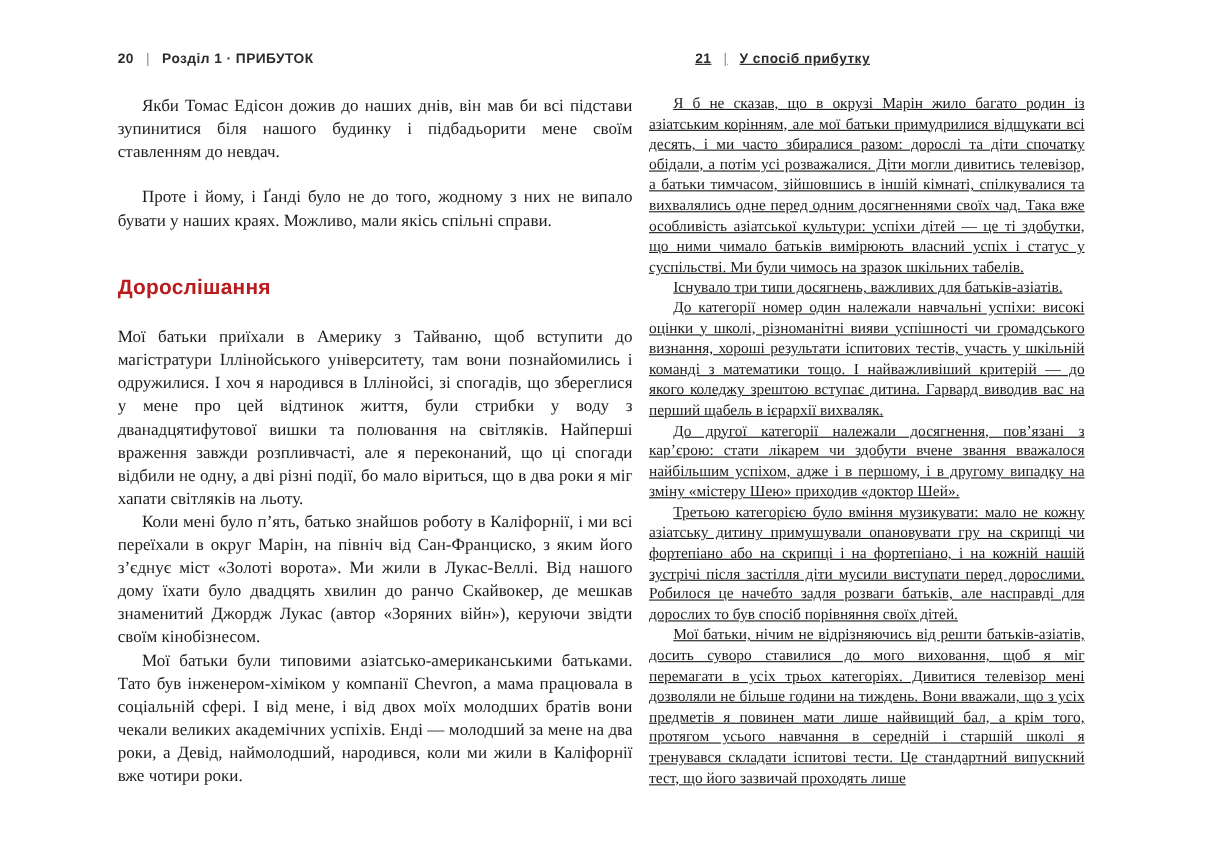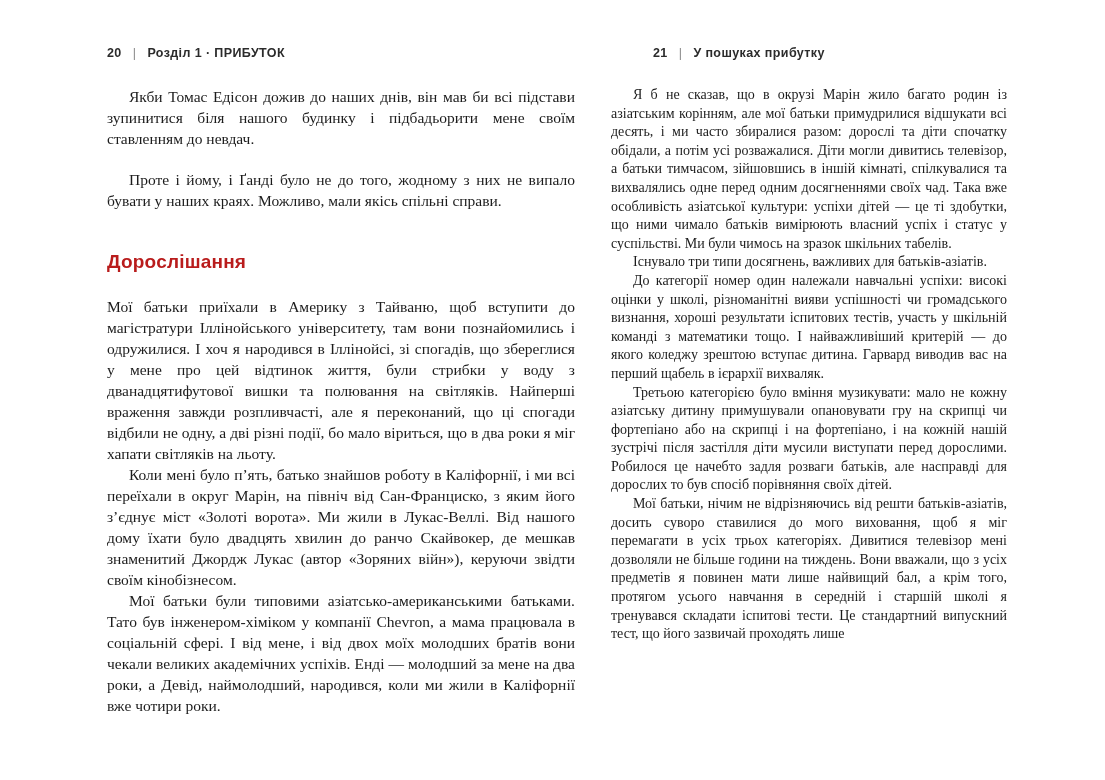--- a/index.html
+++ b/index.html
@@ -13,21 +13,21 @@
     color: #1c1c1c;
   }
   .spread {
     display: flex;
     align-items: flex-start;
     padding-top: 46px;
     box-sizing: border-box;
   }
   .page { box-sizing: border-box; }
   .page-left  { width: 468px; margin-left: 107px; }
-  .page-right { width: 396px; margin-left: 36px; }
+  .page-right { width: 396px; margin-left: 15px; text-decoration: underline; }
 
   .page-header {
     font-family: "Liberation Sans", sans-serif;
     font-size: 12.5px;
     font-weight: bold;
     color: #2b2b2b;
     letter-spacing: 0.4px;
     display: flex;
     align-items: center;
     gap: 11px;
@@ -83,24 +83,25 @@
         <p class="para"><span>Мої батьки приїхали в Америку з Тайваню, щоб вступити до магістратури Іллінойського університету, там вони познайомились і одружилися. І хоч я народився в Іллінойсі, зі спогадів, що збереглися у мене про цей відтинок життя, були стрибки у воду з дванадцятифутової вишки та полювання на світляків. Найперші враження завжди розпливчасті, але я переконаний, що ці спогади відбили не одну, а дві різні події, бо мало віриться, що в два роки я міг хапати світляків на льоту.</span></p>
         <p class="para indent"><span>Коли мені було п’ять, батько знайшов роботу в Каліфорнії, і ми всі переїхали в округ Марін, на північ від Сан-Франциско, з яким його з’єднує міст «Золоті ворота». Ми жили в Лукас-Веллі. Від нашого дому їхати було двадцять хвилин до ранчо Скайвокер, де мешкав знаменитий Джордж Лукас (автор «Зоряних війн»), керуючи звідти своїм кінобізнесом.</span></p>
         <p class="para indent"><span>Мої батьки були типовими азіатсько-американськими батьками. Тато був інженером-хіміком у компанії </span><span class="em">Chevron</span><span>, а мама працювала в соціальній сфері. І від мене, і від двох моїх молодших братів вони чекали великих академічних успіхів. Енді — молодший за мене на два роки, а Девід, наймолодший, народився, коли ми жили в Каліфорнії вже чотири роки.</span></p>
       </div>
   </div>
 
   <div class="page page-right">
     <div class="page-header">
       <span>21</span>
       <span class="divider">|</span>
-      <span>У пошуках прибутку</span>
+      <span>У спосіб прибутку</span>
     </div>
     <div class="page-body">
         <p class="para indent"><span>Я б не сказав, що в окрузі Марін жило багато родин із азіатським корінням, але мої батьки примудрилися відшукати всі десять, і ми часто збиралися разом: дорослі та діти спочатку обідали, а потім усі розважалися. Діти могли дивитись телевізор, а батьки тимчасом, зійшовшись в іншій кімнаті, спілкувалися та вихвалялись одне перед одним досягненнями своїх чад. Така вже особливість азіатської культури: успіхи дітей — це ті здобутки, що ними чимало батьків вимірюють власний успіх і статус у суспільстві. Ми були чимось на зразок шкільних табелів.</span></p>
         <p class="para indent"><span>Існувало три типи досягнень, важливих для батьків-азіатів.</span></p>
         <p class="para indent"><span>До категорії номер один належали навчальні успіхи: високі оцінки у школі, різноманітні вияви успішності чи громадського визнання, хороші результати іспитових тестів, участь у шкільній команді з математики тощо. І найважливіший критерій — до якого коледжу зрештою вступає дитина. Гарвард виводив вас на перший щабель в ієрархії вихваляк.</span></p>
+        <p class="para indent"><span>До другої категорії належали досягнення, пов’язані з кар’єрою: стати лікарем чи здобути вчене звання вважалося найбільшим успіхом, адже і в першому, і в другому випадку на зміну «містеру Шею» приходив «доктор Шей».</span></p>
         <p class="para indent"><span>Третьою категорією було вміння музикувати: мало не кожну азіатську дитину примушували опановувати гру на скрипці чи фортепіано або на скрипці і на фортепіано, і на кожній нашій зустрічі після застілля діти мусили виступати перед дорослими. Робилося це начебто задля розваги батьків, але насправді для дорослих то був спосіб порівняння своїх дітей.</span></p>
         <p class="para indent"><span>Мої батьки, нічим не відрізняючись від решти батьків-азіатів, досить суворо ставилися до мого виховання, щоб я міг перемагати в усіх трьох категоріях. Дивитися телевізор мені дозволяли не більше години на тиждень. Вони вважали, що з усіх предметів я повинен мати лише найвищий бал, а крім того, протягом усього навчання в середній і старшій школі я тренувався складати іспитові тести. Це стандартний випускний тест, що його зазвичай проходять лише</span></p>
       </div>
   </div>
 
 </div>
 
 </body></html>

